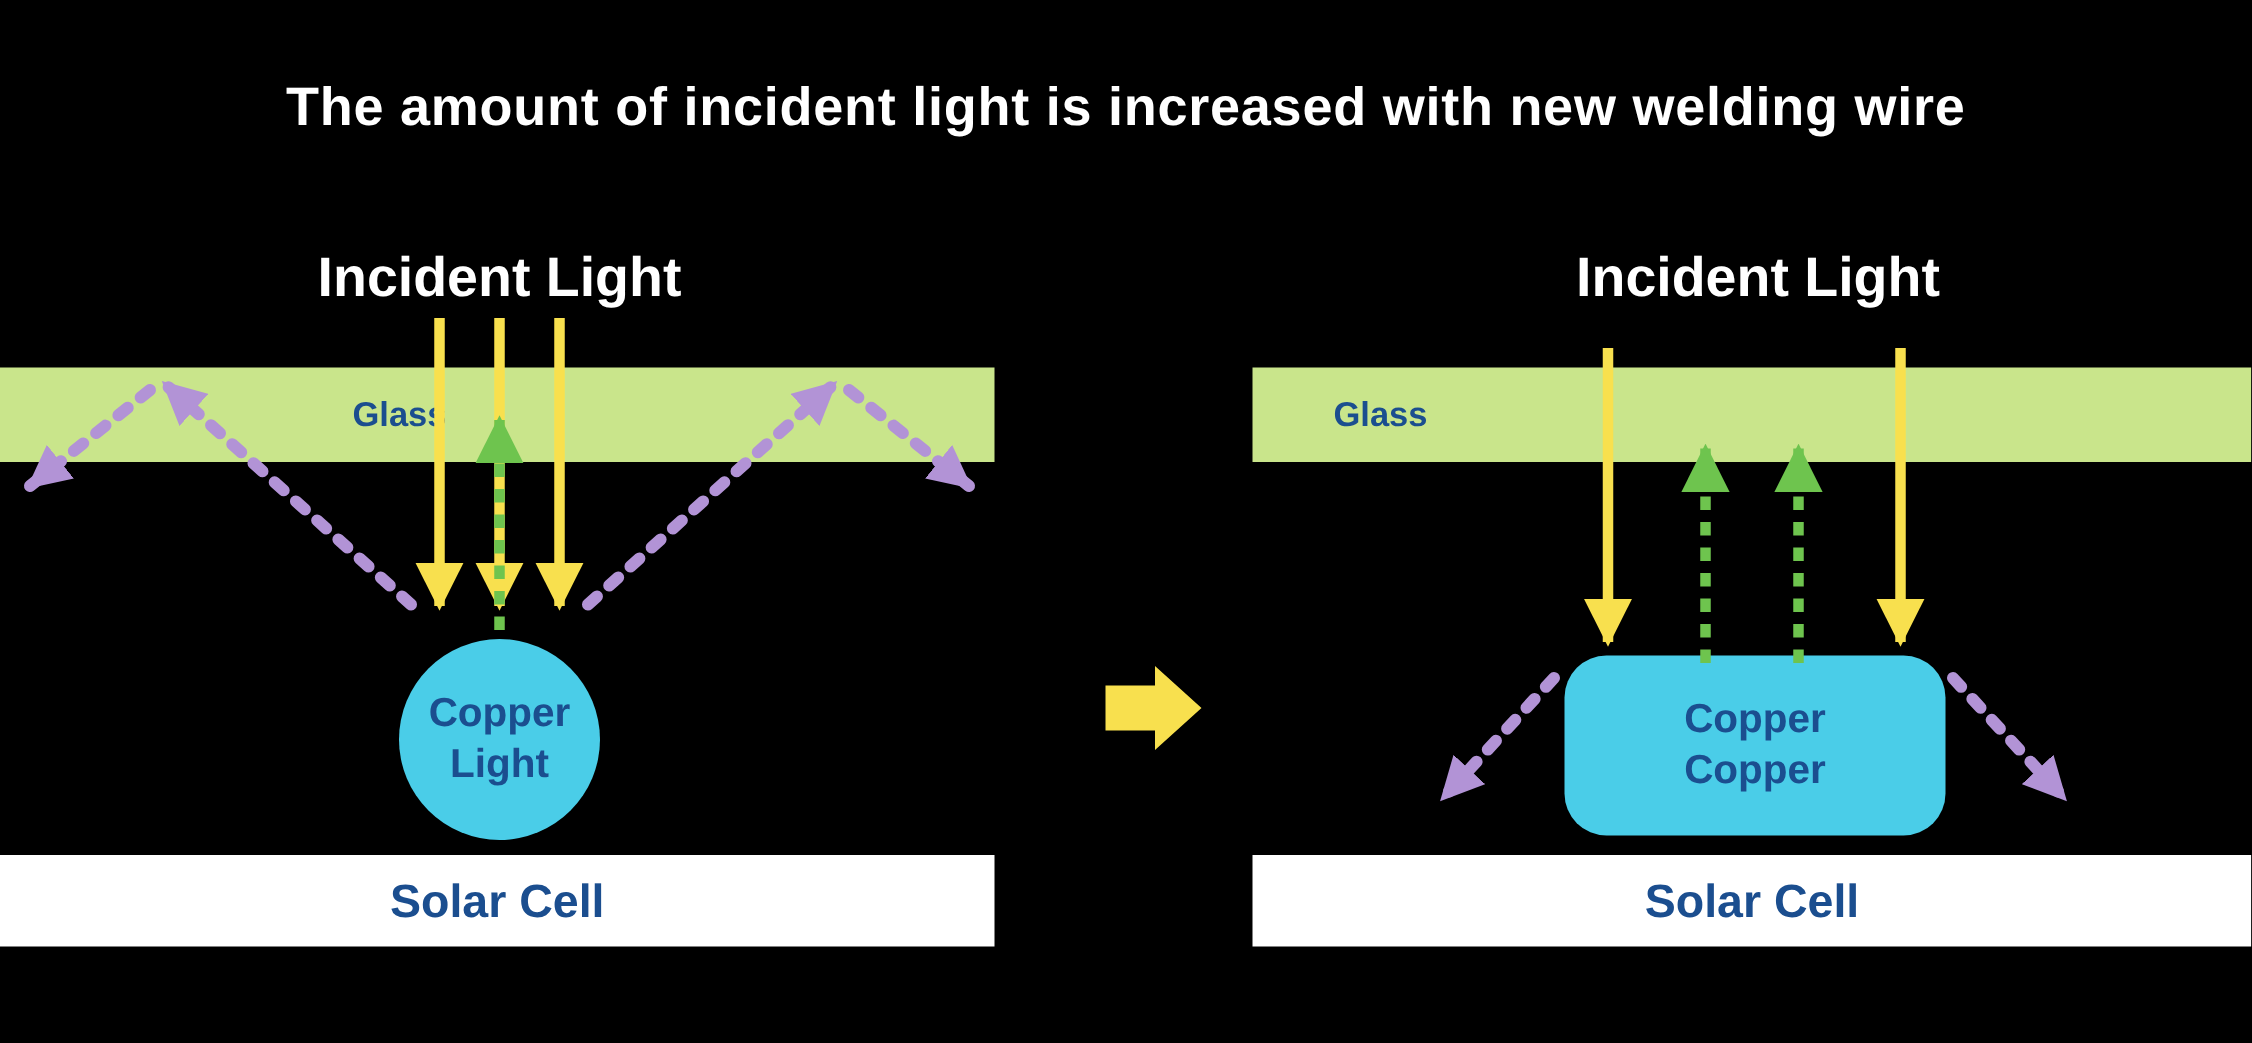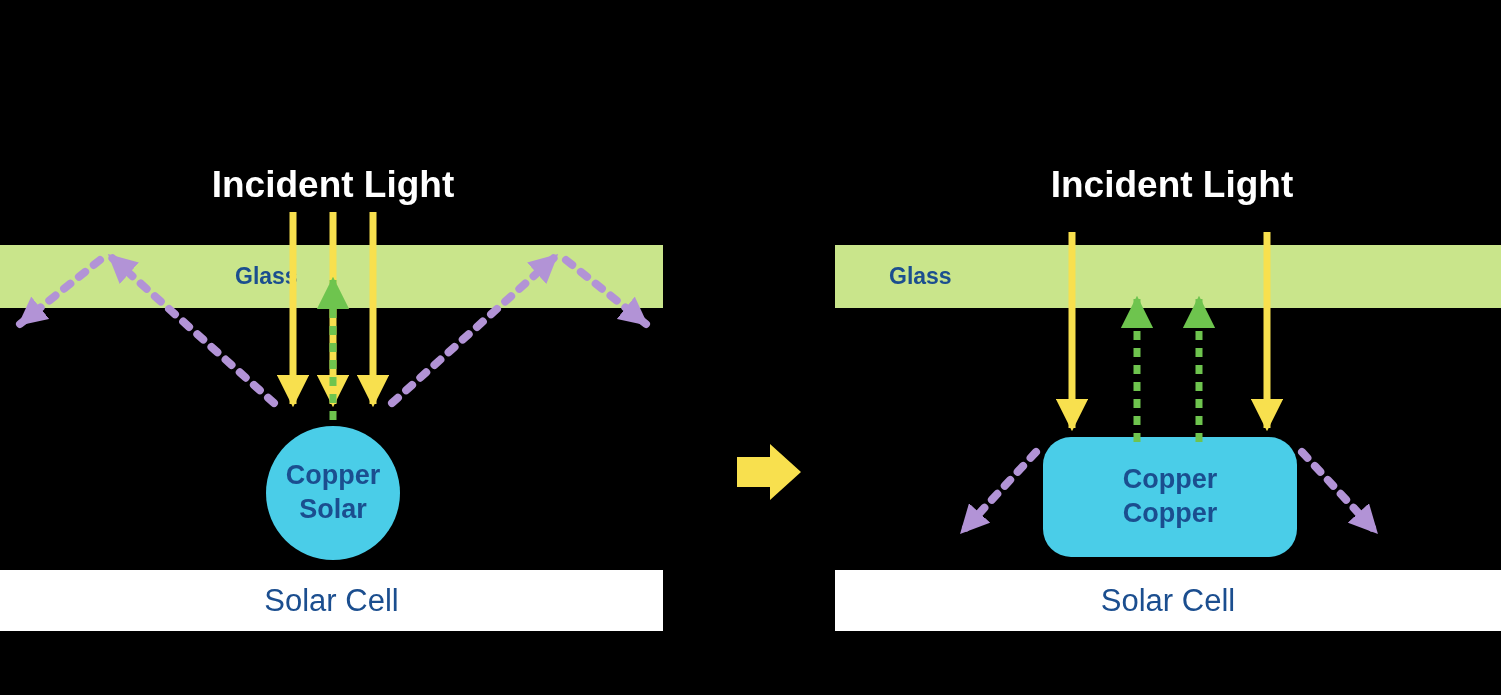--- a/index.html
+++ b/index.html
@@ -31,21 +31,21 @@
   .glass-right { left:835px; width:666px; padding-left:14px; }
   .glass-label { color:var(--label-text,#1b4e8f); font-size:23px; font-weight:600;margin-left:40px; }
 
   .solar {
     position:absolute; top:570px; height:61px;
     background:var(--solar-cell-fill,#fff); z-index:1;
     display:flex; align-items:center; justify-content:center;
   }
   .solar-left  { left:0;     width:663px; }
   .solar-right { left:835px; width:666px; }
-  .solar-label { color:var(--label-text,#1b4e8f); font-size:31px; font-weight:400; }
+  .solar-label { color:var(--label-text,#1b4e8f); font-size:31px; font-weight:700; }
 
   .conductor {
     position:absolute; background:var(--conductor-fill,#4acde8); z-index:1;
     display:flex; flex-direction:column; align-items:center; justify-content:center;
     color:var(--label-text,#1b4e8f); font-weight:600; text-align:center;
   }
   .copper-wire   { left:266px;  top:426px; width:134px; height:134px; border-radius:50%;  font-size:27px; line-height:1.25; }
   .copper-ribbon { left:1043px; top:437px; width:254px; height:120px; border-radius:28px; font-size:27px; line-height:1.25; }
 
   .rays { position:absolute; left:0; top:0; z-index:2; }
@@ -55,34 +55,35 @@
   .stroke-purple { stroke: var(--scattered-light-arrow,#b293d6); stroke-width:8; stroke-dasharray:8 11; stroke-linecap:round; }
   .head-yellow { fill: var(--incident-light-arrow,#f8e04e); }
   .head-green  { fill: var(--reflected-light-arrow,#6ec44e); }
   .head-purple { fill: var(--scattered-light-arrow,#b293d6); }
 </style>
 </head>
 <body>
 
 <div class="canvas">
 
+  <div class="title">The amount of incident light is increased with new welding wire</div>
 
   <div class="light-label left">Incident Light</div>
   <div class="light-label right">Incident Light</div>
 
   <div class="glass glass-left">
     <span class="glass-label">Glass</span>
   </div>
   <div class="glass glass-right">
     <span class="glass-label">Glass</span>
   </div>
 
   <div class="conductor copper-wire">
     <span>Copper</span>
-    <span>Solar</span>
+    <span>Light</span>
   </div>
   <div class="conductor copper-ribbon">
     <span>Copper</span>
     <span>Copper</span>
   </div>
 
   <div class="solar solar-left">
     <span class="solar-label">Solar Cell</span>
   </div>
   <div class="solar solar-right">

